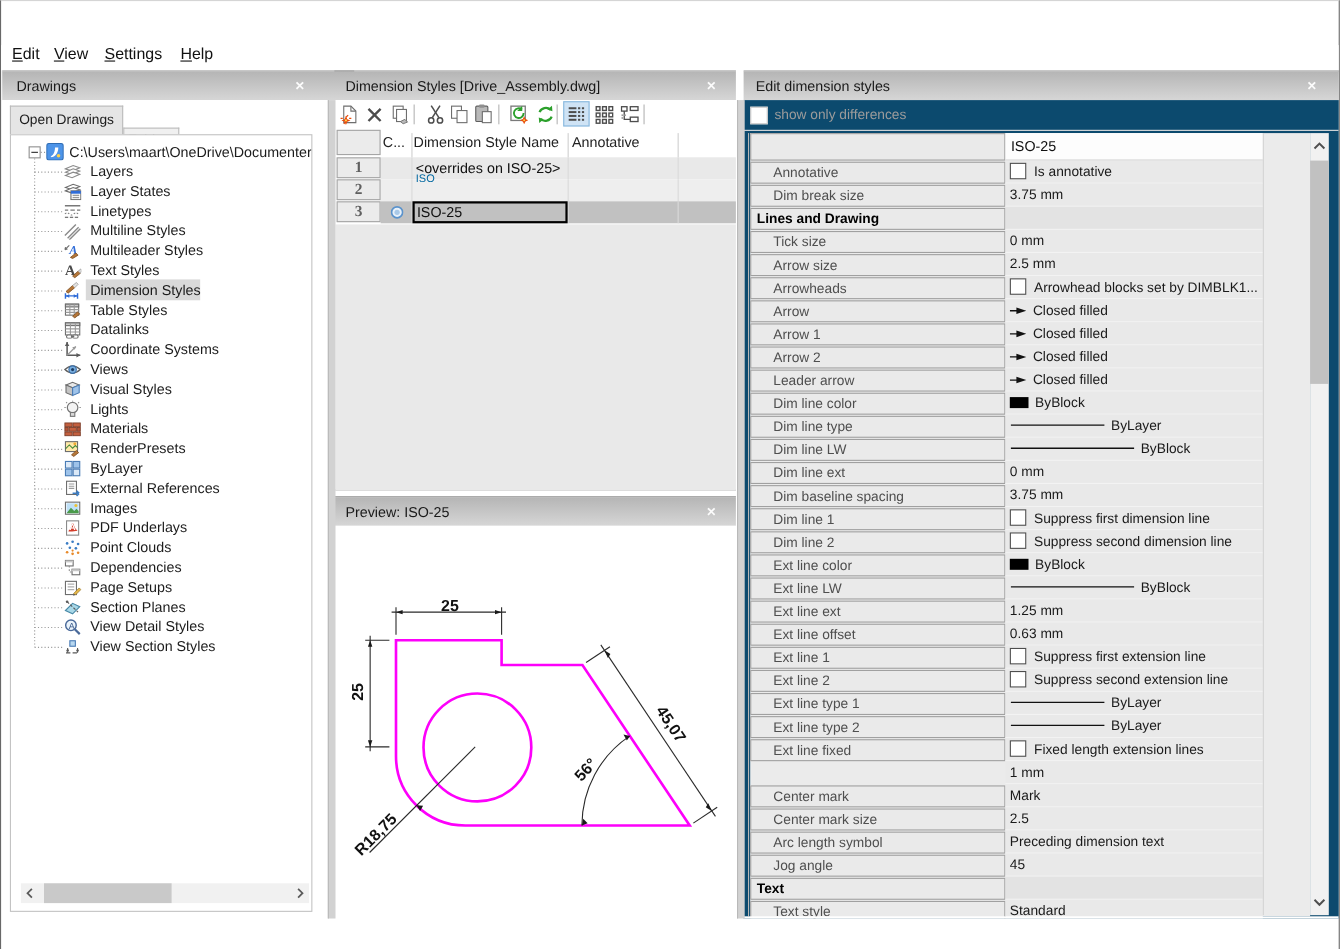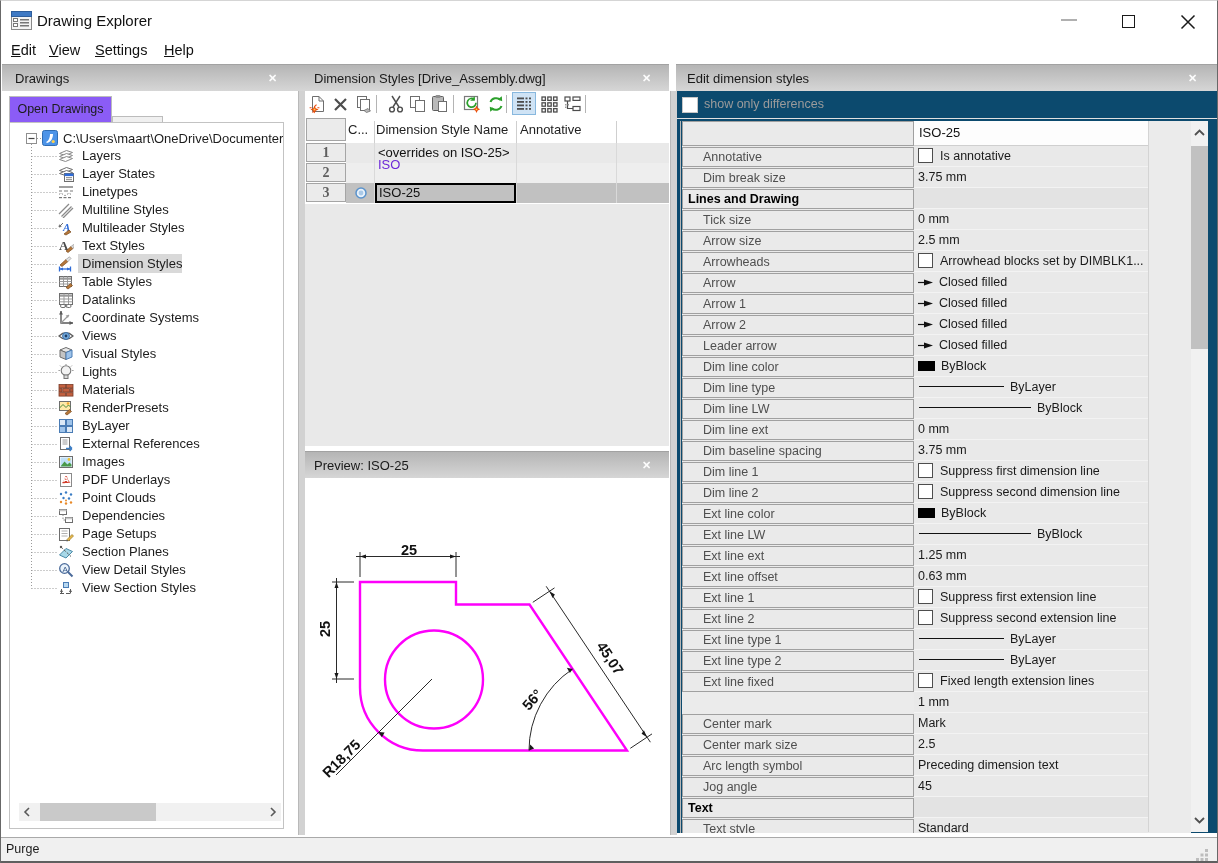--- a/index.html
+++ b/index.html
@@ -42,37 +42,20 @@
 .pv.cat { background:#e3e3e3; }
 .cb { display:inline-block; width:15px; height:15px; border:1px solid #4d4d4d; background:#fff;
   vertical-align:-3px; margin-right:7px; }
 #statusbar { position:absolute; left:0px; top:836px; width:1216px; height:26px;
   background:#f0f0f0; border-top:1px solid #a9a9a9; border-bottom:2px solid #5f5f5f; }
 #statusbar .txt { position:absolute; left:5px; top:4px; font-size:12.5px; color:#1c1c1c; }
 </style>
 </head>
 <body>
 <div id="win">
-  <div id="titlebar">
-    <svg class="abs" style="left:10px;top:9px" width="21" height="21" viewBox="0 0 21 21">
-      <rect x="0.5" y="1.5" width="20" height="18" fill="#f4f4f4" stroke="#8a8a8a"></rect>
-      <rect x="0.5" y="1.5" width="20" height="5" fill="#3e79c4" stroke="#2d5d9b"></rect>
-      <rect x="2.5" y="8.5" width="4" height="3" fill="#fff" stroke="#777"></rect>
-      <rect x="2.5" y="13.5" width="4" height="3" fill="#fff" stroke="#777"></rect>
-      <rect x="9" y="9" width="9" height="1.5" fill="#777"></rect>
-      <rect x="9" y="12" width="9" height="1.5" fill="#777"></rect>
-      <rect x="9" y="15" width="9" height="1.5" fill="#777"></rect>
-    </svg>
-    <div id="title-text">Drawing Explorer</div>
-    <div class="winbtn" style="left:1060px;top:18px;width:16px;height:2px;background:#b0b0b0"></div>
-    <div class="winbtn" style="left:1121px;top:14px;width:13px;height:13px;border:1.6px solid #1a1a1a"></div>
-    <svg class="winbtn" style="left:1179px;top:13px" width="16" height="16" viewBox="0 0 16 16">
-      <path d="M1.5 1.5 L14.5 14.5 M14.5 1.5 L1.5 14.5" stroke="#1a1a1a" stroke-width="1.5"></path>
-    </svg>
-  </div>
   <div id="menubar">
     <div class="menu" style="left:10px"><u>E</u>dit</div>
     <div class="menu" style="left:48px"><u>V</u>iew</div>
     <div class="menu" style="left:94px"><u>S</u>ettings</div>
     <div class="menu" style="left:163px"><u>H</u>elp</div>
   </div>
   <div class="phead" style="left:1px;top:63px;width:320px;">
     <div class="cap" style="left:13px">Drawings</div>
       <div class="x" style="left:266px">✕</div>
   </div>
@@ -82,21 +65,21 @@
   </div>
   <div class="phead" style="left:675px;top:63px;width:541px;">
     <div class="cap" style="left:11px">Edit dimension styles</div>
       <div class="x" style="left:512px">✕</div>
   </div>
   <div class="phead" style="left:303px;top:450px;width:365px;">
     <div class="cap">Preview: ISO-25</div>
       <div class="x" style="left:338px">✕</div>
   </div>
   <div id="leftpanel">
-    <div class="tab" style="left:7px;top:5px;width:103px;height:26px;background:#8b5cf6;line-height:25px;z-index:2;">Open Drawings</div>
+    <div class="tab" style="left:7px;top:5px;width:103px;height:26px;background:#e5e5e5;line-height:25px;z-index:2;">Open Drawings</div>
     <div class="tab" style="left:110px;top:9px;width:51px;height:22px;line-height:21px;margin-top:16px;">Folders</div>
     <div id="treebox">
       <svg class="abs" style="left:0;top:0" width="280" height="480" viewBox="0 0 280 480">
         <g stroke="#9a9a9a" stroke-dasharray="1 2" fill="none">
           <line x1="21.5" y1="21" x2="21.5" y2="465.5"></line>
           <line x1="27" y1="15.5" x2="31" y2="15.5"></line>
           <line x1="21.5" y1="33.5" x2="47" y2="33.5"></line>
             <line x1="21.5" y1="51.5" x2="47" y2="51.5"></line>
             <line x1="21.5" y1="69.5" x2="47" y2="69.5"></line>
             <line x1="21.5" y1="87.5" x2="47" y2="87.5"></line>
@@ -453,21 +436,21 @@
       <div class="gcell" style="left:1px;top:26px;width:40px;height:19px;line-height:17px;text-align:center;font-family:'Liberation Serif',serif;font-weight:bold;font-size:14px;color:#5f5f5f">1</div>
       <div class="abs" style="left:69px;top:26px;width:1px;height:19.5px;background:#d9d9d9"></div>
       <div class="abs" style="left:211px;top:26px;width:1px;height:19.5px;background:#d9d9d9"></div>
       <div class="abs" style="left:311px;top:26px;width:1px;height:19.5px;background:#d9d9d9"></div>
       <div class="abs" style="left:73px;top:28px;font-size:13px;color:#111">&lt;overrides on ISO-25&gt;</div>
       <div class="abs" style="left:41px;top:46px;width:323px;height:19.5px;background:#eeeeee"></div>
       <div class="gcell" style="left:1px;top:46px;width:40px;height:19px;line-height:17px;text-align:center;font-family:'Liberation Serif',serif;font-weight:bold;font-size:14px;color:#5f5f5f">2</div>
       <div class="abs" style="left:69px;top:46px;width:1px;height:19.5px;background:#d9d9d9"></div>
       <div class="abs" style="left:211px;top:46px;width:1px;height:19.5px;background:#d9d9d9"></div>
       <div class="abs" style="left:311px;top:46px;width:1px;height:19.5px;background:#d9d9d9"></div>
-      <div class="abs" style="left:73px;top:40px;font-size:13px;color:#6d28d9">ISO</div>
+      <div class="abs" style="left:73px;top:40px;font-size:10px;color:#0369a1">ISO</div>
       <div class="abs" style="left:41px;top:66px;width:323px;height:19.5px;background:#c1c1c1"></div>
       <div class="gcell" style="left:1px;top:66px;width:40px;height:19px;line-height:17px;text-align:center;font-family:'Liberation Serif',serif;font-weight:bold;font-size:14px;color:#5f5f5f">3</div>
       <div class="abs" style="left:69px;top:66px;width:1px;height:19.5px;background:#d9d9d9"></div>
       <div class="abs" style="left:211px;top:66px;width:1px;height:19.5px;background:#d9d9d9"></div>
       <div class="abs" style="left:311px;top:66px;width:1px;height:19.5px;background:#d9d9d9"></div>
       <svg class="abs" style="left:50px;top:70px" width="12" height="12" viewBox="0 0 12 12">
           <circle cx="6" cy="6" r="5" fill="#e8f1fa" stroke="#5b93cc" stroke-width="1.5"></circle>
           <circle cx="6" cy="6" r="2.4" fill="#a9c9e8"></circle>
         </svg>
       <div class="abs" style="left:70px;top:66px;width:141px;height:20px;border:2px solid #000;font-size:13px;line-height:16px;padding-left:2px;color:#111">ISO-25</div>
@@ -618,26 +601,13 @@
     <div class="abs" style="left:515px;top:30px;width:17px;height:711px;background:#f1f1f1">
   <svg class="abs" style="left:3px;top:8px" width="11" height="8" viewBox="0 0 11 8">
           <path d="M1 6 L5.5 1.5 L10 6" stroke="#505050" stroke-width="1.8" fill="none"></path>
         </svg>
   <div class="abs" style="left:0;top:25px;width:17px;height:203px;background:#c1c1c1"></div>
   <svg class="abs" style="left:3px;top:695px" width="11" height="8" viewBox="0 0 11 8">
           <path d="M1 2 L5.5 6.5 L10 2" stroke="#505050" stroke-width="1.8" fill="none"></path>
         </svg>
 </div>
   </div>
-  <div id="statusbar">
-    <div class="txt">Purge</div>
-    <svg class="abs" style="left:1195px;top:11px" width="14" height="13" viewBox="0 0 14 13">
-      <g fill="#bdbdbd">
-          <rect x="9" y="0" width="3" height="3"></rect>
-          <rect x="4.5" y="4.5" width="3" height="3"></rect>
-          <rect x="9" y="4.5" width="3" height="3"></rect>
-          <rect x="0" y="9" width="3" height="3"></rect>
-          <rect x="4.5" y="9" width="3" height="3"></rect>
-          <rect x="9" y="9" width="3" height="3"></rect>
-        </g>
-    </svg>
-  </div>
 </div>
 
 </body></html>

